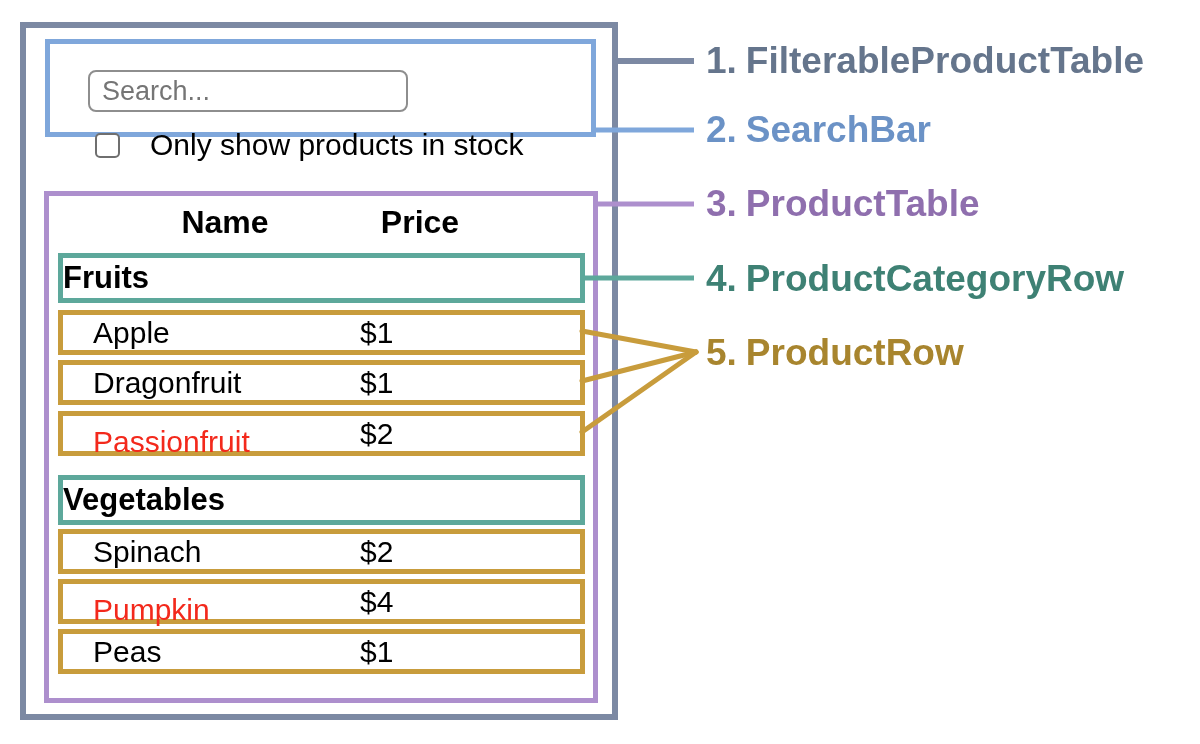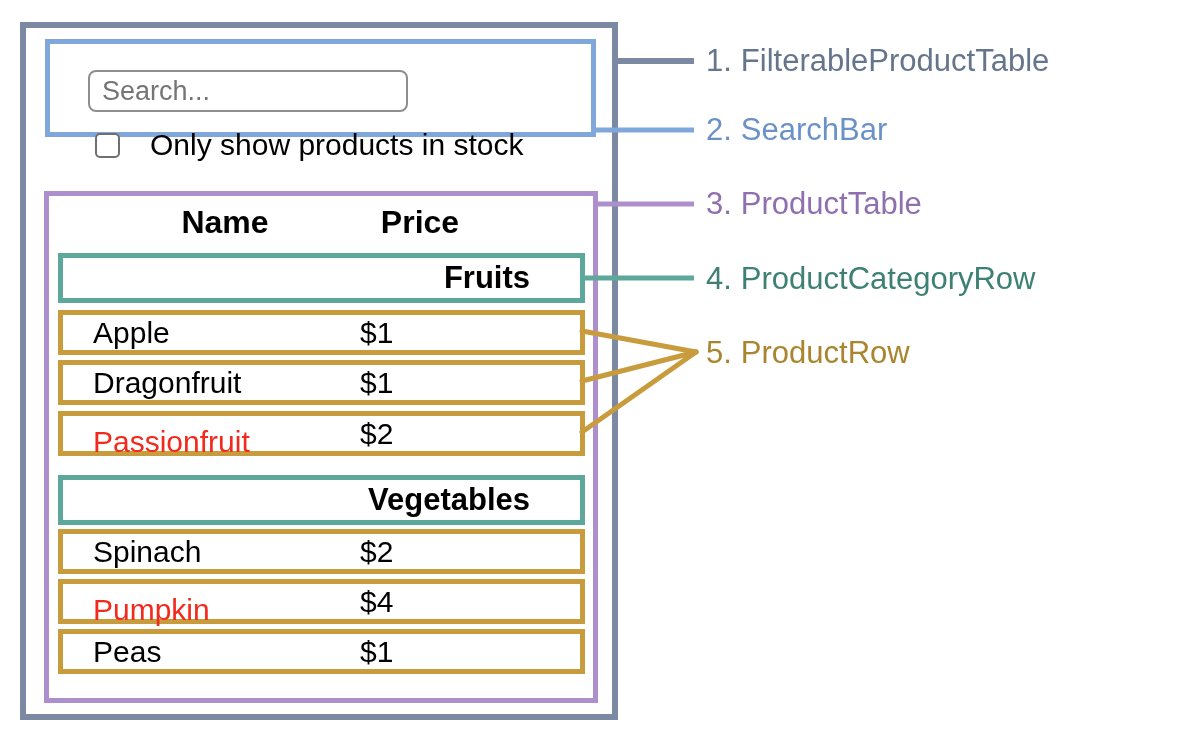--- a/index.html
+++ b/index.html
@@ -23,35 +23,35 @@
   .search-input::placeholder{color:#757575;}
   .stock-row{position:absolute;left:45px;top:84px;display:flex;align-items:center;gap:30px;}
   .checkbox{width:25px;height:25px;border:2px solid #6f6f6f;border-radius:5px;background:#fff;flex:0 0 auto;}
   .stock-label{font-size:30px;color:#000;white-space:nowrap;}
 
   .ptable{left:18px;top:163px;width:554px;height:512px;border:5px solid var(--tableBorder);}
   .hdr{position:absolute;top:8px;width:200px;text-align:center;font-weight:bold;font-size:32px;color:#000;}
   .hdr-name{left:76px;}
   .hdr-price{left:271px;}
   .cat{position:absolute;left:9px;width:527px;height:50px;border:5px solid var(--categoryBorder);background:#fff;
-    display:flex;align-items:center;justify-content:flex-end;}
+    display:flex;align-items:center;justify-content:flex-start;}
   .cat-label{font-weight:bold;font-size:31px;color:#000;padding-right:50px;}
   .prow{position:absolute;left:9px;width:527px;height:45px;border:5px solid var(--rowBorder);background:#fff;}
   .pname{position:absolute;left:30px;top:0;height:35px;line-height:35px;font-size:30px;color:#000;white-space:nowrap;}
   .pprice{position:absolute;left:297px;top:0;height:35px;line-height:35px;font-size:30px;color:#000;}
   .red-text{color:var(--red);margin-top:8px;}
 
   .connectors{position:absolute;left:0;top:0;z-index:5;pointer-events:none;}
   .l-outer{stroke:var(--outerBorder);}
   .l-search{stroke:var(--searchBorder);}
   .l-table{stroke:var(--tableBorder);}
   .l-cat{stroke:var(--categoryBorder);}
   .l-row{stroke:var(--rowBorder);}
 
-  .legend-item{position:absolute;left:706px;height:38px;line-height:38px;font-size:31px;white-space:nowrap;z-index:6;}
+  .legend-item{position:absolute;left:706px;height:38px;line-height:38px;font-size:37px;white-space:nowrap;z-index:6;font-weight:bold;}
   .legend-item .num{margin-right:9px;}
   .c-outer{color:var(--outerText);}
   .c-search{color:var(--searchText);}
   .c-table{color:var(--tableText);text-align:right;}
   .c-cat{color:var(--categoryText);}
   .c-row{color:var(--rowText);}
 </style>
 </head>
 <body>
 

